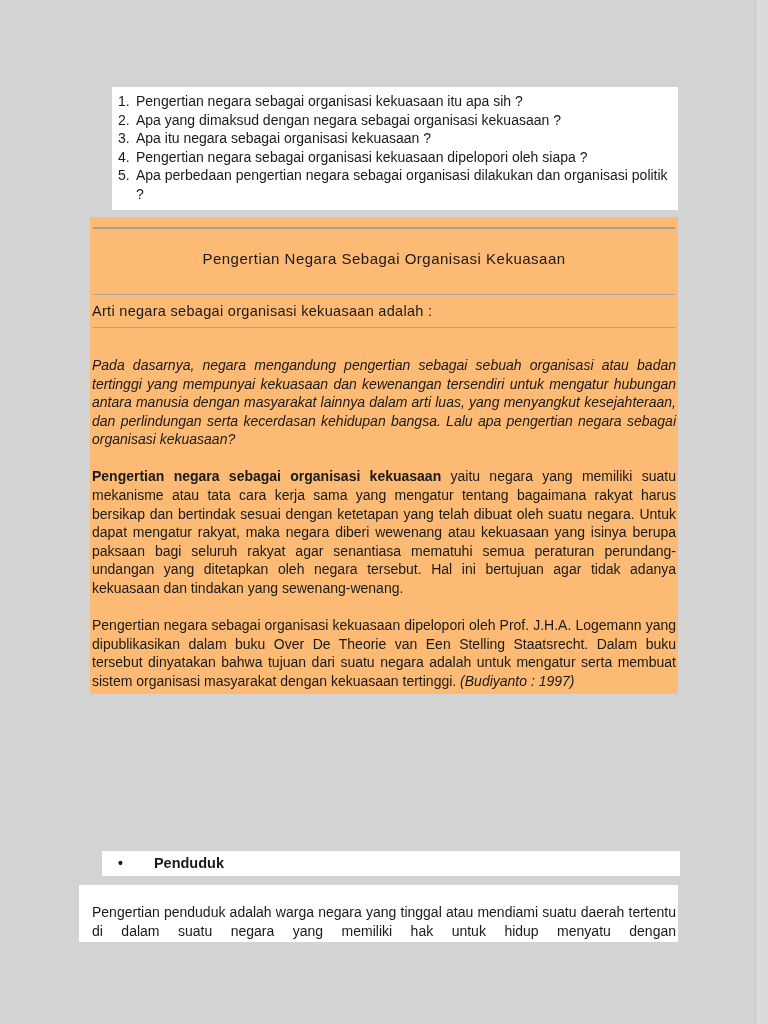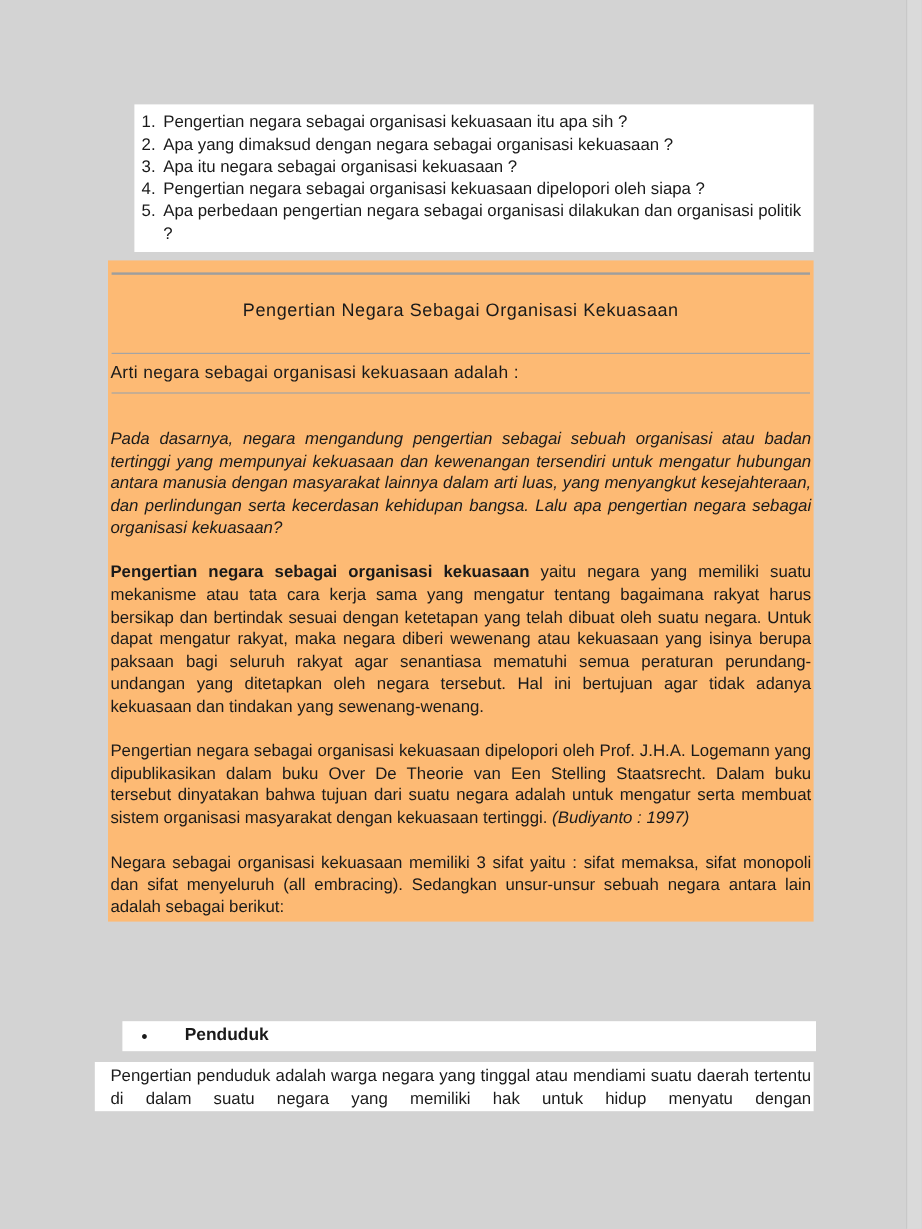--- a/index.html
+++ b/index.html
@@ -78,21 +78,21 @@
     align-items: center;
   }
   .bullet-dot { font-size: 14px; }
   .bullet-label { margin-left: 31px; }
 
   
   .last-para {
     position: absolute;
     left: 79px; top: 885px; width: 599px;
     background: #ffffff;
-    padding: 2px 2px 2px 13px;
+    padding: 18px 2px 2px 13px;
     font-size: 14px;
     line-height: 18.6px;
     text-align: justify;
     text-align-last: justify;
   }
 </style>
 </head>
 <body>
 
 <div class="scroll-strip"></div>
@@ -127,21 +127,20 @@
   <h2 class="doc-subtitle">Arti negara sebagai organisasi kekuasaan adalah :</h2>
   <div class="rule-thin"></div>
 
   <p class="para first"><span>Pada dasarnya, negara mengandung pengertian sebagai sebuah organisasi atau badan tertinggi yang mempunyai kekuasaan dan kewenangan tersendiri untuk mengatur hubungan antara manusia dengan masyarakat lainnya dalam arti luas, yang menyangkut kesejahteraan, dan perlindungan serta kecerdasan kehidupan bangsa. Lalu apa pengertian negara sebagai organisasi kekuasaan?</span></p>
 
   <p class="para"><b>Pengertian negara sebagai organisasi kekuasaan</b><span> yaitu negara yang memiliki suatu mekanisme atau tata cara kerja sama yang mengatur tentang bagaimana rakyat harus bersikap dan bertindak sesuai dengan ketetapan yang telah dibuat oleh suatu negara. Untuk dapat mengatur rakyat, maka negara diberi wewenang atau kekuasaan yang isinya berupa paksaan bagi seluruh rakyat agar senantiasa mematuhi semua peraturan perundang-undangan yang ditetapkan oleh negara tersebut. Hal ini bertujuan agar tidak adanya kekuasaan dan tindakan yang sewenang-wenang.</span></p>
 
 
   <p class="para"><span>Pengertian negara sebagai organisasi kekuasaan dipelopori oleh Prof. J.H.A. Logemann yang dipublikasikan dalam buku Over De Theorie van Een Stelling Staatsrecht. Dalam buku tersebut dinyatakan bahwa tujuan dari suatu negara adalah untuk mengatur serta membuat sistem organisasi masyarakat dengan kekuasaan tertinggi. </span><em>(Budiyanto : 1997)</em></p>
 
-  <p class="para"><span>Negara sebagai organisasi kekuasaan memiliki 3 sifat yaitu : sifat memaksa, sifat monopoli dan sifat menyeluruh (all embracing). Sedangkan unsur-unsur sebuah negara antara lain adalah sebagai berikut:</span></p>
 </div>
 
 <div class="bullet-row">
   <span class="bullet-dot">•</span>
   <span class="bullet-label">Penduduk</span>
 </div>
 
 <div class="last-para"><span>Pengertian penduduk adalah warga negara yang tinggal atau mendiami suatu daerah tertentu di dalam suatu negara yang memiliki hak untuk hidup menyatu dengan</span></div>
 
 </body></html>

